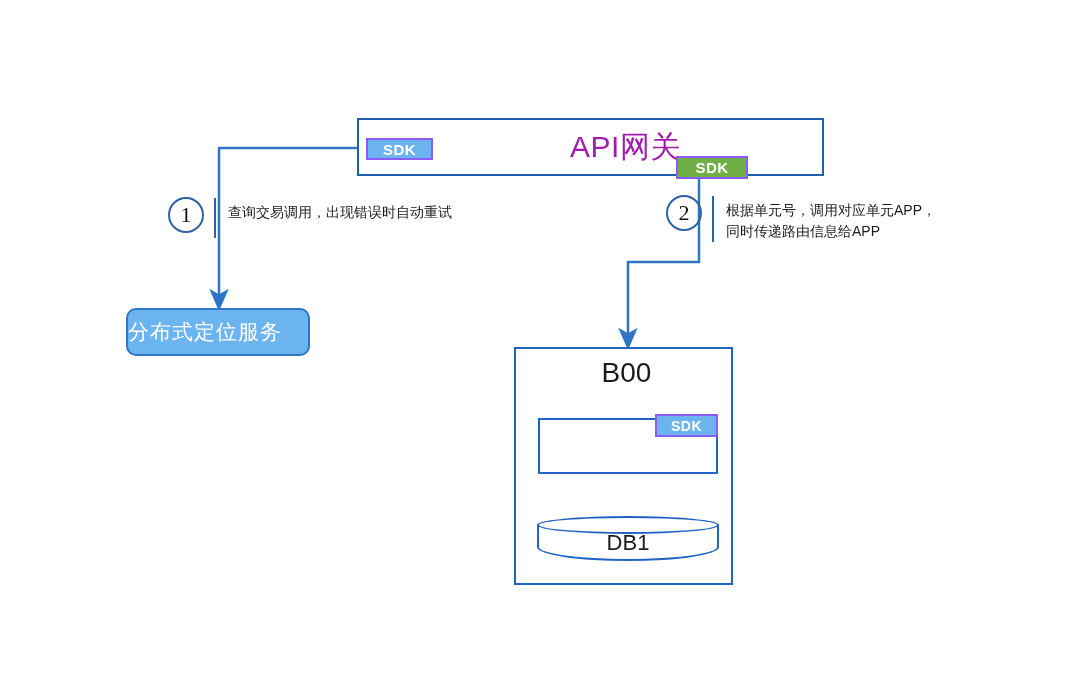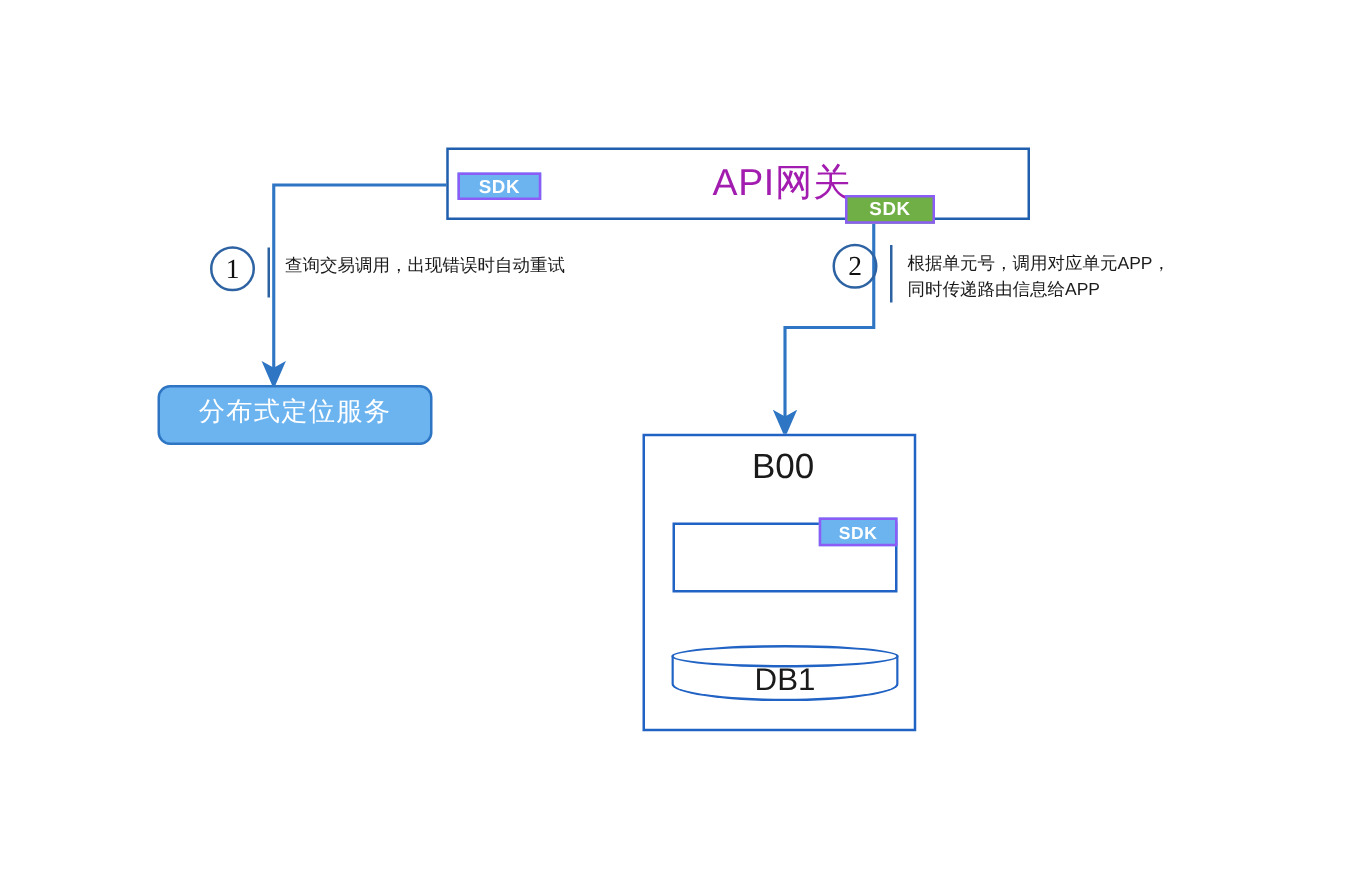--- a/index.html
+++ b/index.html
@@ -106,32 +106,31 @@
   #step1 { left: 168px; top: 197px; }
   #step1 .step-divider { height: 40px; }
   #step2 { left: 666px; top: 195px; }
   #step2 .step-divider { height: 46px; }
 
   
   .locator-box {
     position: absolute;
     left: 126px;
     top: 308px;
-    width: 220px;
+    width: 184px;
     height: 48px;
     background: #6CB4F0;
     border: 2px solid #2E75C4;
     border-radius: 10px;
     box-sizing: border-box;
     color: #ffffff;
     font-size: 21px;
-    text-align: center;
+    text-align: left;
     line-height: 44px;
     letter-spacing: 1px;
-    font-family: Liberation Mono, monospace;
   }
 
   
   .b00-box {
     position: absolute;
     left: 514px;
     top: 347px;
     width: 219px;
     height: 238px;
     border: 2px solid #2163C4;
@@ -205,21 +204,21 @@
     border-radius: 50%;
     background: #ffffff;
     box-sizing: border-box;
   }
   .db-label {
     position: absolute;
     left: 0;
     top: 14px;
     width: 182px;
     text-align: center;
-    font-size: 25px;
+    font-size: 22px;
     color: #1a1a1a;
   }
 
   
   .connectors {
     position: absolute;
     left: 0;
     top: 0;
     width: 1080px;
     height: 697px;

